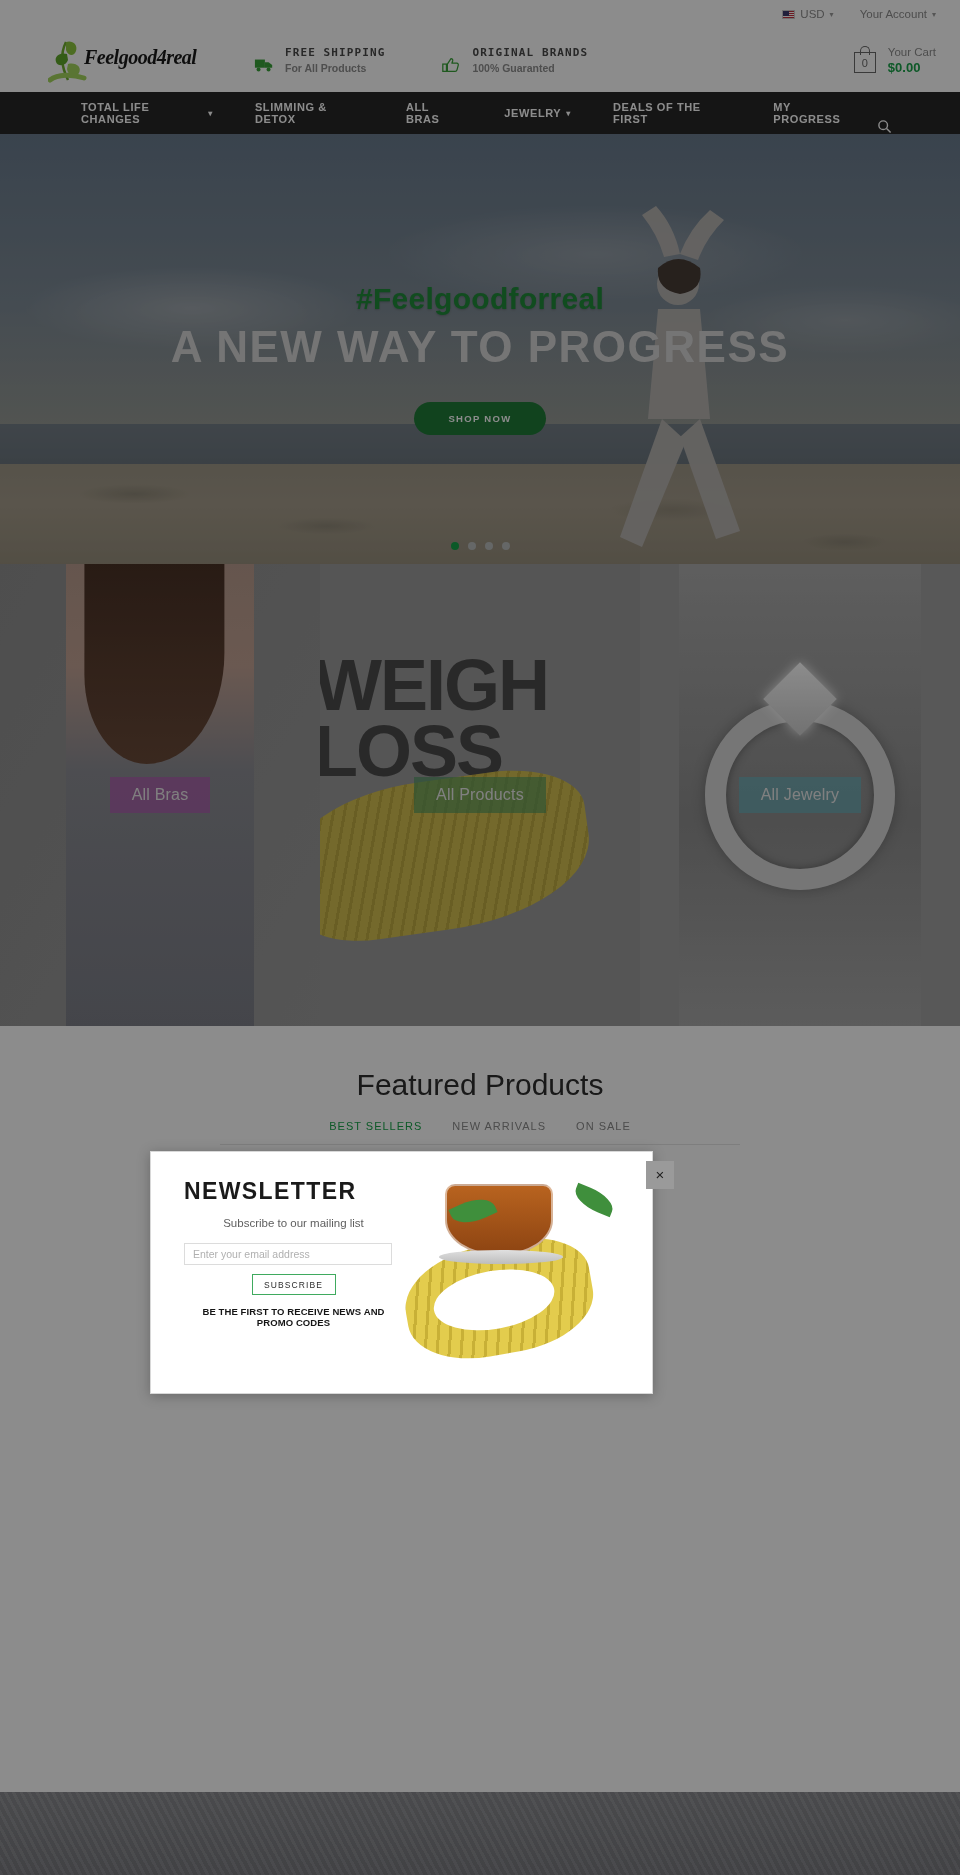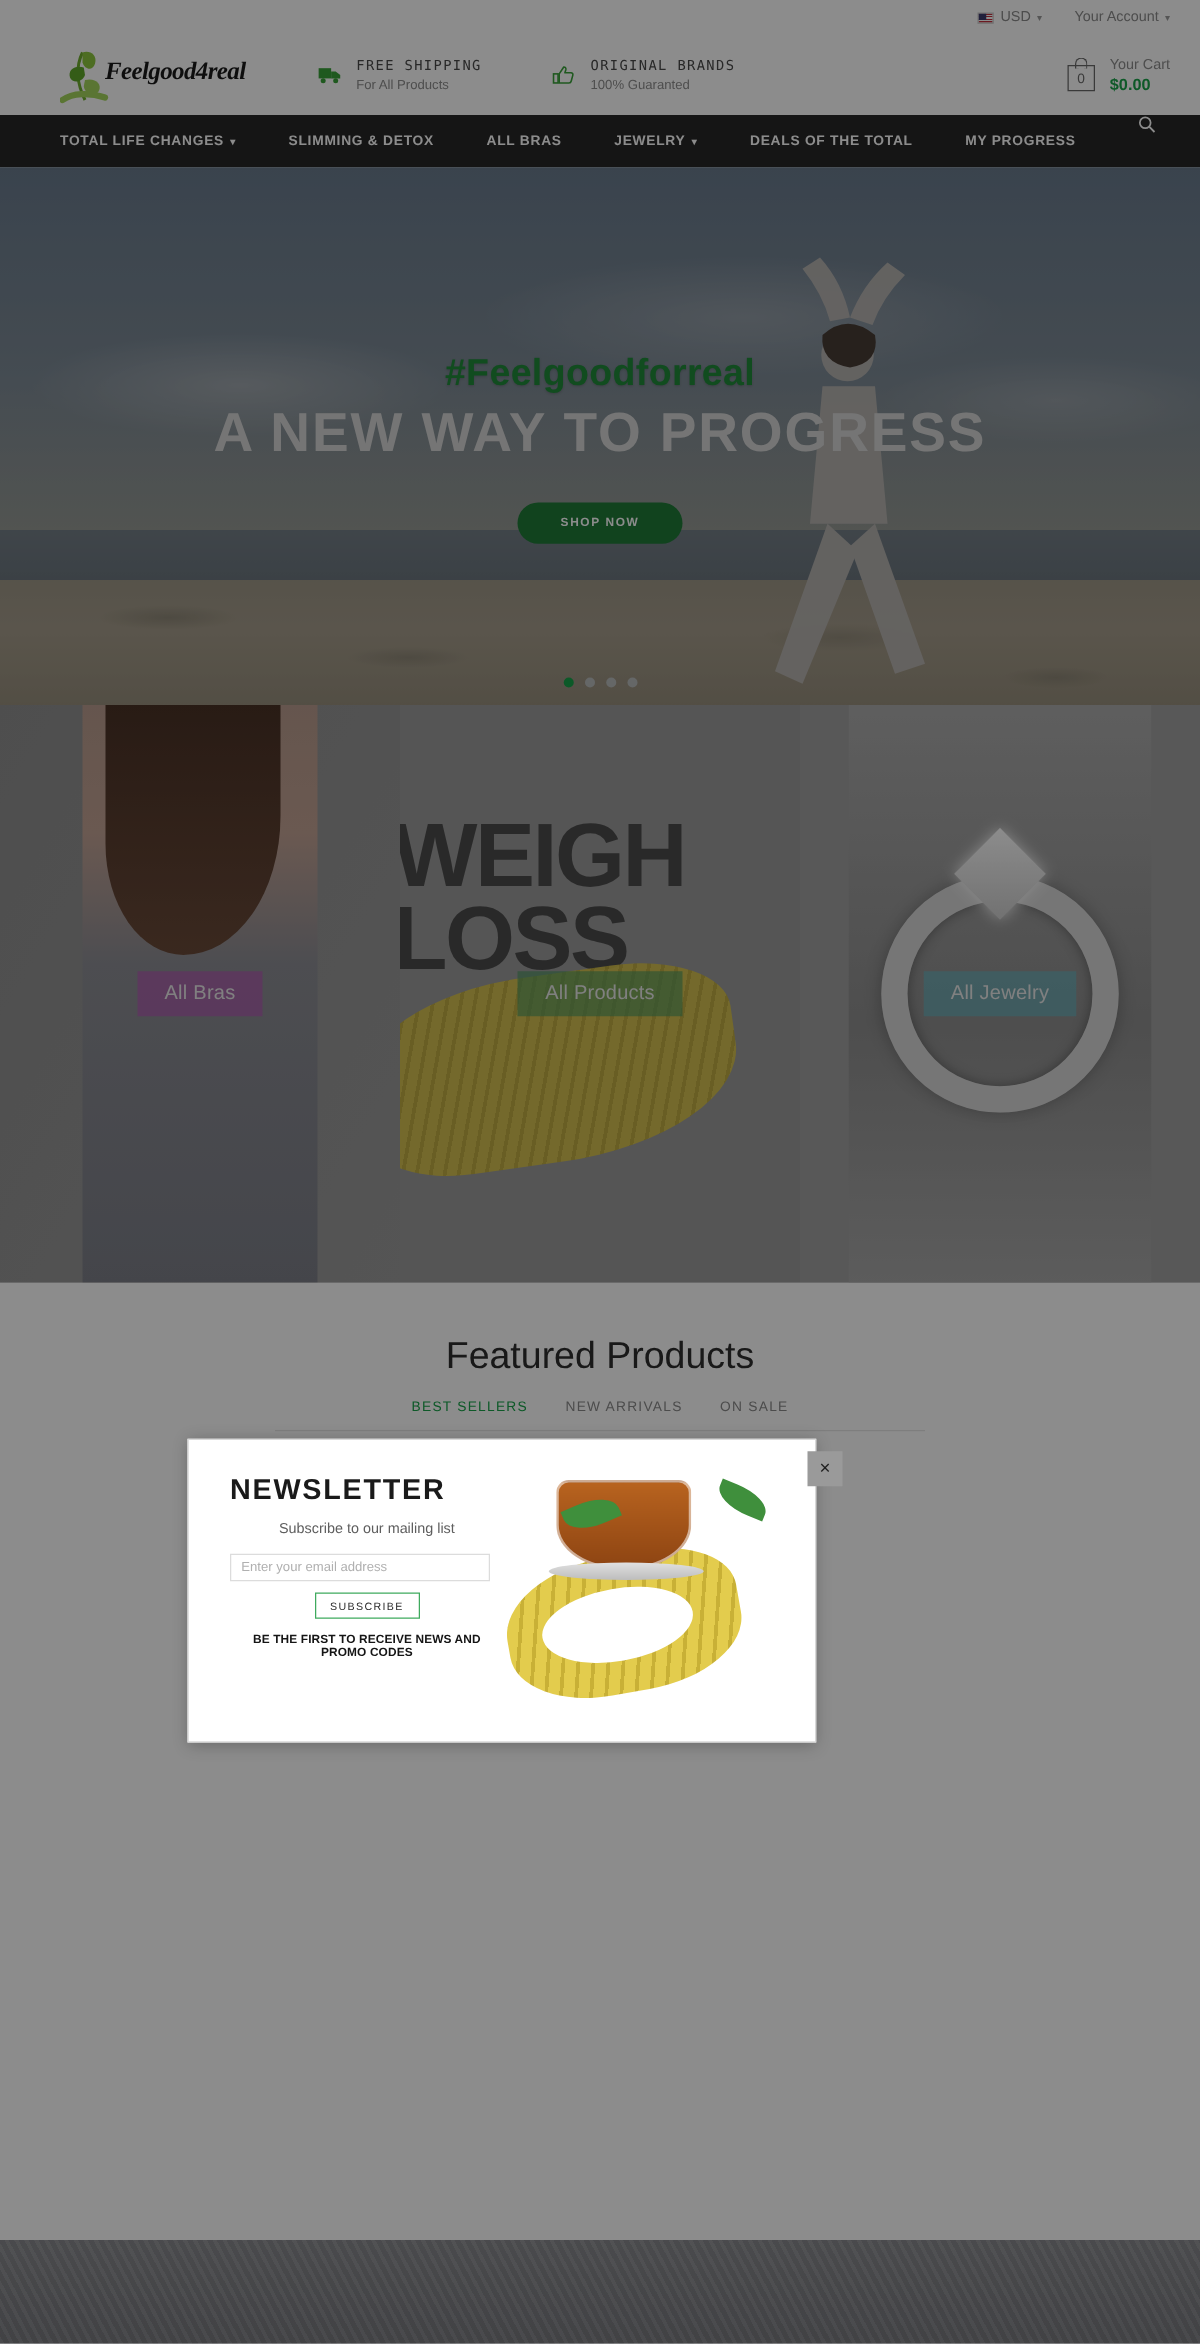--- a/index.html
+++ b/index.html
@@ -39,21 +39,21 @@
   }
   .logo { width:200px; height:56px; position:relative; flex:0 0 200px; }
   .logo svg { position:absolute; left:24px; top:2px; }
   .logo-text {
     position:absolute; left:60px; top:14px;
     font-family:"Liberation Serif", serif;
     font-size:20px; font-style:italic; font-weight:700; color:#1b1b1b;
     letter-spacing:-0.5px;
   }
   .feature-set { display:flex; align-items:center; gap:56px; margin-left:30px; }
-  .feature { display:flex; align-items:center; gap:11px; }
+  .feature { display:flex; align-items:flex-end; gap:11px;font-weight:bold; }
   .feature .fi { width:20px; height:18px; flex:0 0 20px; }
   .feature .ft1 {
     font-size:11px; color:#4a4a4a; letter-spacing:1.1px;
     font-family:"DejaVu Sans Mono", monospace;
   }
   .feature .ft2 { font-size:10.5px; color:#8e8e8e; margin-top:3px; }
   .cart {
     margin-left:auto; display:flex; align-items:center; gap:10px; cursor:pointer;
   }
   .cart-ico { position:relative; width:26px; height:28px; }
@@ -68,22 +68,22 @@
   }
   .cart-ico .cnt {
     position:absolute; left:0; top:11px; width:26px; text-align:center;
     font-size:11px; color:#6b6b6b;
   }
   .cart-lbl { font-size:11.5px; color:#8d8d8d; }
   .cart-amt { font-size:13px; color:#1aa34a; font-weight:700; margin-top:2px; }
 
   
   .nav {
-    height:42px; background:#272727; display:flex; align-items:flex-start;
-    padding:0 27px; position:relative;
+    height:42px; background:#272727; display:flex; align-items:flex-end;
+    padding:0 60px; position:relative;
   }
   .nav-item {
     color:#fff; font-size:11px; font-weight:700; letter-spacing:0.6px;
     padding:0 21px; display:flex; align-items:center; gap:5px; cursor:pointer;
     height:100%;
   }
   .nav-item .caret { color:#fff; font-size:8px; }
   .nav-search {
     margin-left:auto; color:#fff; cursor:pointer; padding-right:8px;
     display:flex; align-items:center;
@@ -399,21 +399,21 @@
       <span>SLIMMING &amp; DETOX</span>
     </div>
     <div class="nav-item">
       <span>ALL BRAS</span>
     </div>
     <div class="nav-item">
       <span>JEWELRY</span>
       <span class="caret">▾</span>
     </div>
     <div class="nav-item">
-      <span>DEALS OF THE TOTAL</span>
+      <span>DEALS OF THE FIRST</span>
     </div>
     <div class="nav-item">
       <span>MY PROGRESS</span>
     </div>
     <div class="nav-search">
       <svg width="15" height="15" viewBox="0 0 16 16">
         <circle cx="6.6" cy="6.6" r="4.6" fill="none" stroke="#fff" stroke-width="1.5"></circle>
         <line x1="10.2" y1="10.2" x2="14.5" y2="14.5" stroke="#fff" stroke-width="1.6"></line>
       </svg>
     </div>

